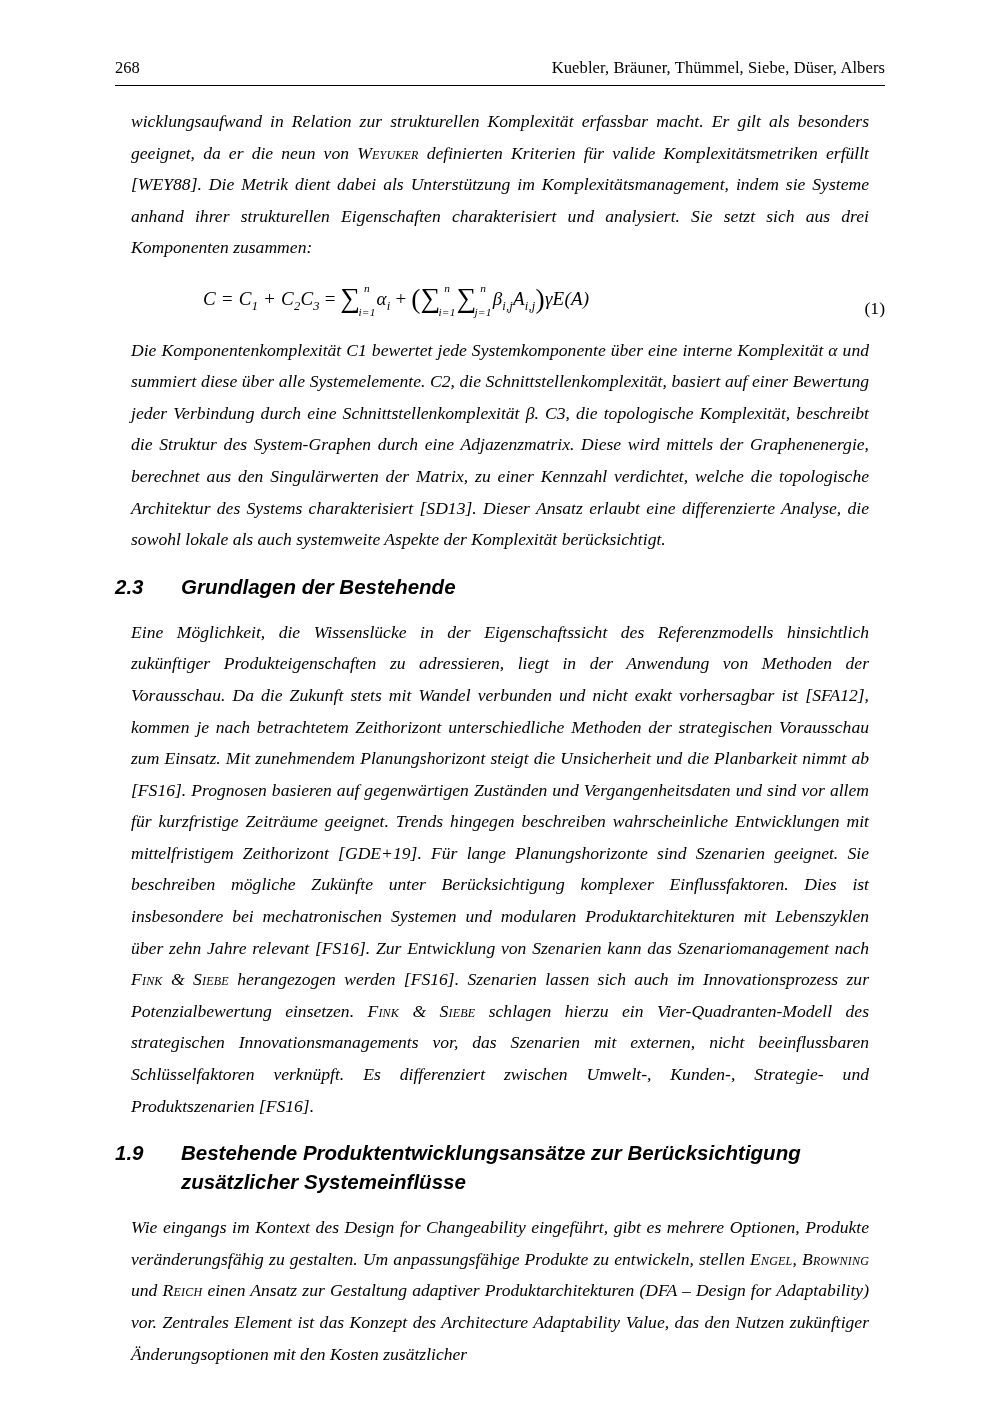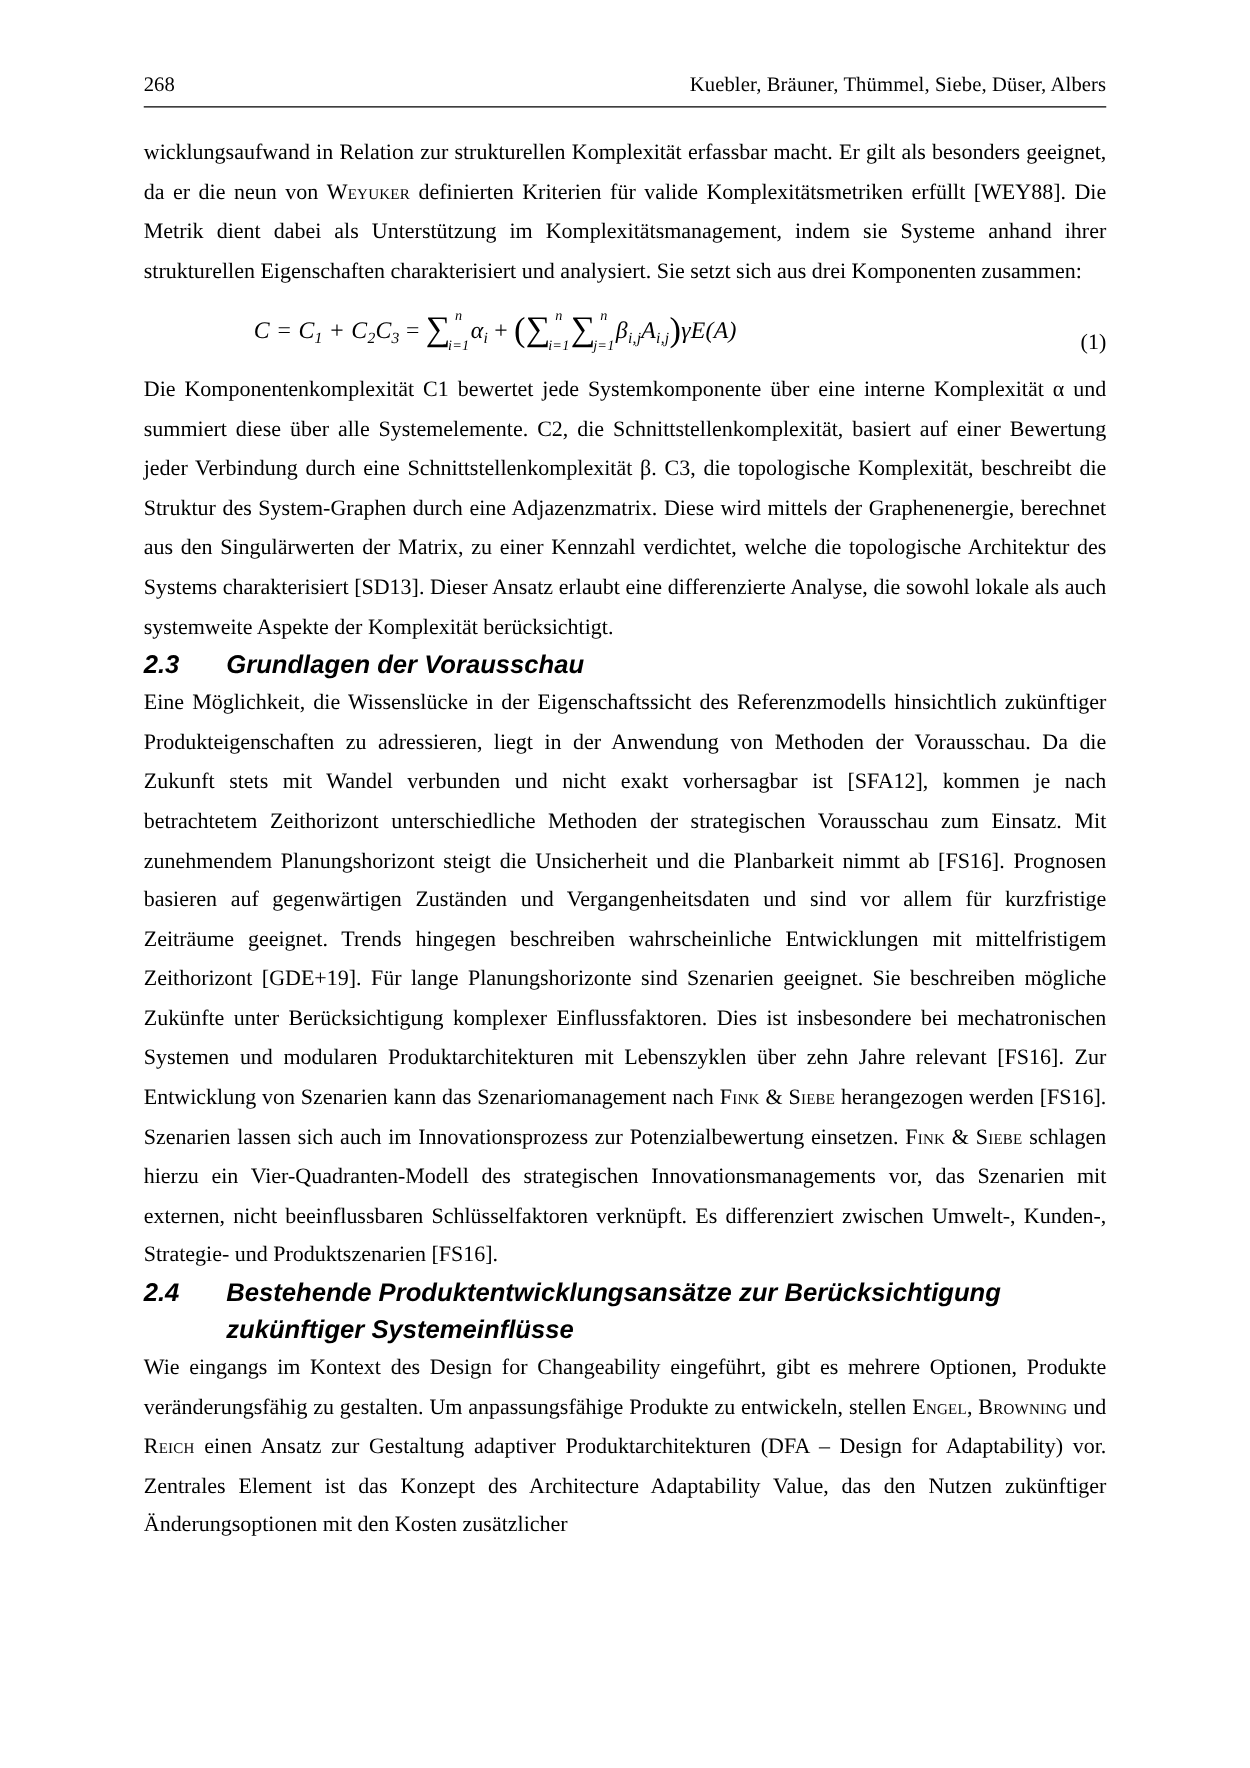--- a/index.html
+++ b/index.html
@@ -34,26 +34,27 @@
   .runhead .folio {
     font-size: 16.5px;
   }
   .runhead .authors {
     font-size: 16.5px;
     letter-spacing: 0.1px;
     margin-left: 20px;
   }
   
   p.body {
-    margin: 0;
+    margin: 16px;
     font-size: 17.6px;
     line-height: 31.6px;
     text-align: justify;
     text-justify: inter-word;
     hyphens: manual;
+    font-style: italic;
   }
   p.first {
     margin-top: 20px;
   }
   .sc {
     font-variant: small-caps;
     letter-spacing: 0.2px;
   }
   
   .equation-row {
@@ -152,26 +153,26 @@
     <div class="equation-row">
       <span class="eq-spacer"></span>
       <span class="eq-body"><span>C = C</span><sub>1</sub><span> + C</span><sub>2</sub><span>C</span><sub>3</sub><span class="up"> = </span><span class="bigop">∑</span><span class="oplim"><span class="top">n</span><span class="bot">i=1</span></span><span>α</span><sub>i</sub><span class="up">&nbsp;+ </span><span class="paren">(</span><span class="bigop">∑</span><span class="oplim"><span class="top">n</span><span class="bot">i=1</span></span><span class="bigop">∑</span><span class="oplim"><span class="top">n</span><span class="bot">j=1</span></span><span>β</span><sub>i,j</sub><span>A</span><sub>i,j</sub><span class="paren">)</span><span>γ</span><span>E(A)</span></span>
       <span class="eq-num">(1)</span>
     </div>
 
     <p class="body">Die Komponentenkomplexität C1 bewertet jede Systemkomponente über eine interne Komplexität α und summiert diese über alle Systemelemente. C2, die Schnittstellenkomplexität, basiert auf einer Bewertung jeder Verbindung durch eine Schnittstellenkomplexität β. C3, die topologische Komplexität, beschreibt die Struktur des System-Graphen durch eine Adjazenzmatrix. Diese wird mittels der Graphenenergie, berechnet aus den Singulärwerten der Matrix, zu einer Kennzahl verdichtet, welche die topologische Architektur des Systems charakterisiert [SD13]. Dieser Ansatz erlaubt eine differenzierte Analyse, die sowohl lokale als auch systemweite Aspekte der Komplexität berücksichtigt.</p>
 
     <h2 class="sect sect-space-before-23">
       <span class="num">2.3</span>
-      <span class="ttl">Grundlagen der Vorausschau</span>
+      <span class="ttl">Grundlagen der Bestehende</span>
     </h2>
 
     <p class="body sect-space-after"><span>Eine Möglichkeit, die Wissenslücke in der Eigenschaftssicht des Referenzmodells hinsichtlich zukünftiger Produkteigenschaften zu adressieren, liegt in der Anwendung von Methoden der Vorausschau. Da die Zukunft stets mit Wandel verbunden und nicht exakt vorhersagbar ist [SFA12], kommen je nach betrachtetem Zeithorizont unterschiedliche Methoden der strategischen Vorausschau zum Einsatz. Mit zunehmendem Planungshorizont steigt die Unsicherheit und die Planbarkeit nimmt ab [FS16]. Prognosen basieren auf gegenwärtigen Zuständen und Vergangenheitsdaten und sind vor allem für kurzfristige Zeiträume geeignet. Trends hingegen beschreiben wahrscheinliche Entwicklungen mit mittelfristigem Zeithorizont [GDE+19]. Für lange Planungshorizonte sind Szenarien geeignet. Sie beschreiben mögliche Zukünfte unter Berücksichtigung komplexer Einflussfaktoren. Dies ist insbesondere bei mechatronischen Systemen und modularen Produktarchitekturen mit Lebenszyklen über zehn Jahre relevant [FS16]. Zur Entwicklung von Szenarien kann das Szenariomanagement nach </span><span class="sc">Fink</span><span> &amp; </span><span class="sc">Siebe</span><span> herangezogen werden [FS16]. Szenarien lassen sich auch im Innovationsprozess zur Potenzialbewertung einsetzen. </span><span class="sc">Fink</span><span> &amp; </span><span class="sc">Siebe</span><span> schlagen hierzu ein Vier-Quadranten-Modell des strategischen Innovationsmanagements vor, das Szenarien mit externen, nicht beeinflussbaren Schlüsselfaktoren verknüpft. Es differenziert zwischen Umwelt-, Kunden-, Strategie- und Produktszenarien [FS16].</span></p>
 
     <h2 class="sect sect-space-before-24">
-      <span class="num">2.4</span>
-      <span class="ttl">Bestehende Produktentwicklungsansätze zur Berücksichtigung zukünftiger Systemeinflüsse</span>
+      <span class="num">1.9</span>
+      <span class="ttl">Bestehende Produktentwicklungsansätze zur Berücksichtigung zusätzlicher Systemeinflüsse</span>
     </h2>
 
     <p class="body sect-space-after"><span>Wie eingangs im Kontext des Design for Changeability eingeführt, gibt es mehrere Optionen, Produkte veränderungsfähig zu gestalten. Um anpassungsfähige Produkte zu entwickeln, stellen </span><span class="sc">Engel</span><span>, </span><span class="sc">Browning</span><span> und </span><span class="sc">Reich</span><span> einen Ansatz zur Gestaltung adaptiver Produktarchitekturen (DFA – Design for Adaptability) vor. Zentrales Element ist das Konzept des Architecture Adaptability Value, das den Nutzen zukünftiger Änderungsoptionen mit den Kosten zusätzlicher</span></p>
 
   </div>
 </div>
 
 </body></html>

